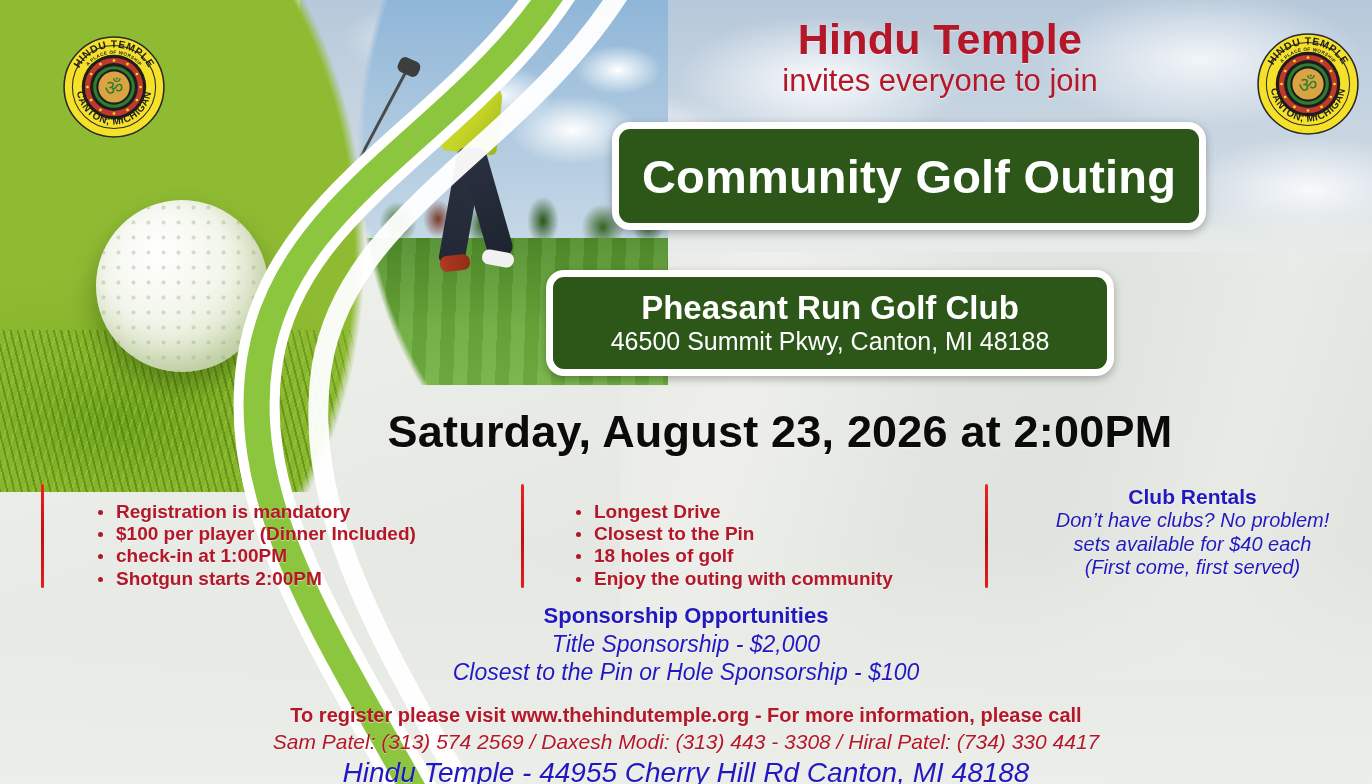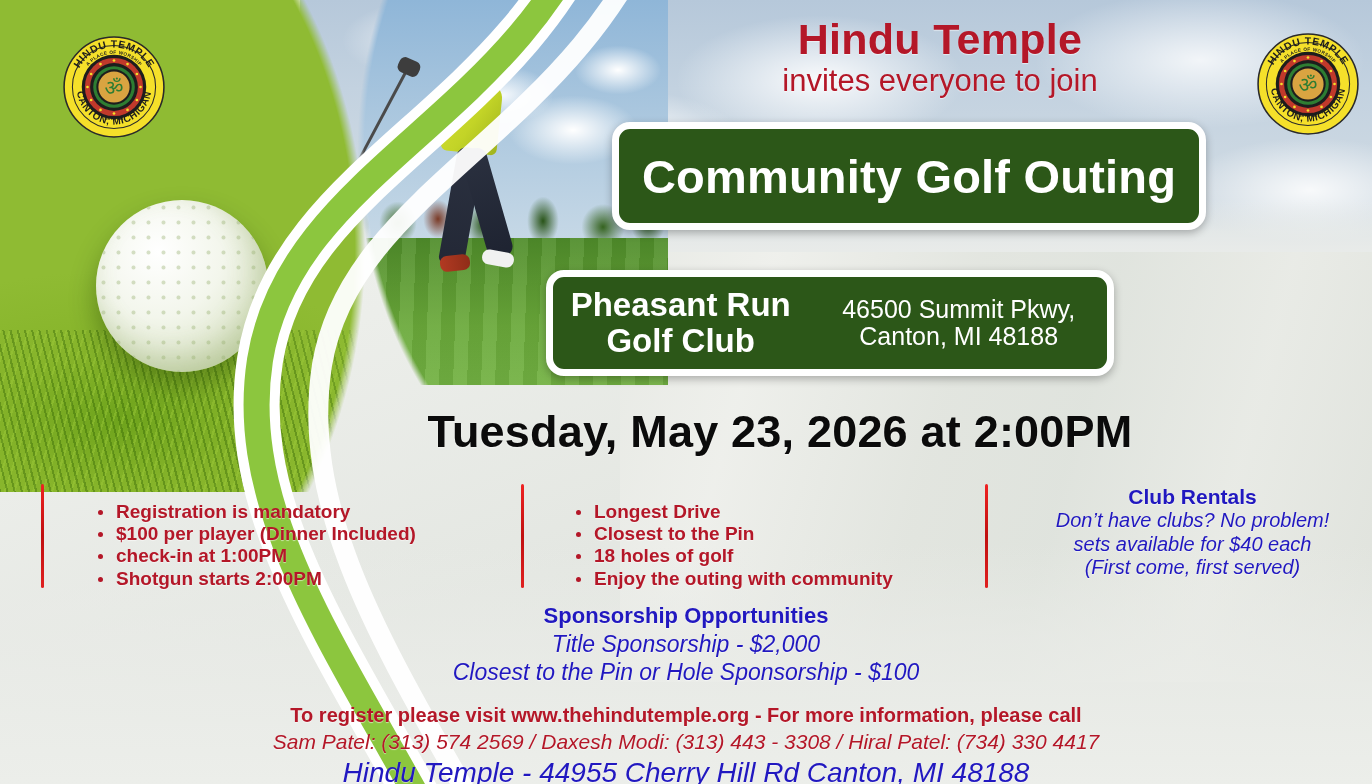--- a/index.html
+++ b/index.html
@@ -131,21 +131,21 @@
   .hdr-1{font-size:43px;font-weight:bold;color:#b41728;line-height:1.07;letter-spacing:.3px;
          text-shadow:0 1px 1px rgba(255,255,255,.6);}
   .hdr-2{font-size:31px;color:#b41728;line-height:1.25;text-shadow:0 1px 1px rgba(255,255,255,.6);}
 
   
   .sign{position:absolute;background:#2c5718;border:7px solid #ffffff;border-radius:18px;
         box-shadow:0 3px 9px rgba(0,0,0,.28);color:#fff;text-align:center;}
   .sign-title{left:612px;top:122px;width:594px;height:108px;display:flex;align-items:center;justify-content:center;}
   .sign-title .t{font-size:47px;font-weight:bold;letter-spacing:.2px;line-height:1;}
   .sign-venue{left:546px;top:270px;width:568px;height:106px;
-        display:flex;align-items:center;justify-content:center;gap:2px;}
+        display:flex;flex-direction:column;align-items:center;justify-content:center;gap:2px;}
   .sign-venue .v1{font-size:33px;font-weight:bold;line-height:1.1;}
   .sign-venue .v2{font-size:25px;font-weight:normal;line-height:1.1;}
 
   
   .date-line{position:absolute;left:330px;top:406px;width:900px;text-align:center;
     font-size:45px;font-weight:bold;color:#0b0b0b;letter-spacing:.2px;
     text-shadow:0 1px 2px rgba(255,255,255,.55);}
 
   
   .cols{position:absolute;left:30px;top:484px;width:1320px;height:108px;}
@@ -313,21 +313,21 @@
 
   <div class="sign sign-title">
     <div class="t">Community Golf Outing</div>
   </div>
 
   <div class="sign sign-venue">
     <div class="v1">Pheasant Run Golf Club</div>
     <div class="v2">46500 Summit Pkwy, Canton, MI 48188</div>
   </div>
 
-  <div class="date-line">Tuesday, May 23, 2026 at 2:00PM</div>
+  <div class="date-line">Saturday, August 23, 2026 at 2:00PM</div>
 
   <div class="cols">
     <div class="divider div-a"></div>
     <div class="divider div-b"></div>
     <div class="divider div-c"></div>
 
     <ul class="blist col-a">
       <li>Registration is mandatory</li>
       <li>$100 per player (Dinner Included)</li>
       <li>check-in at 1:00PM</li>

